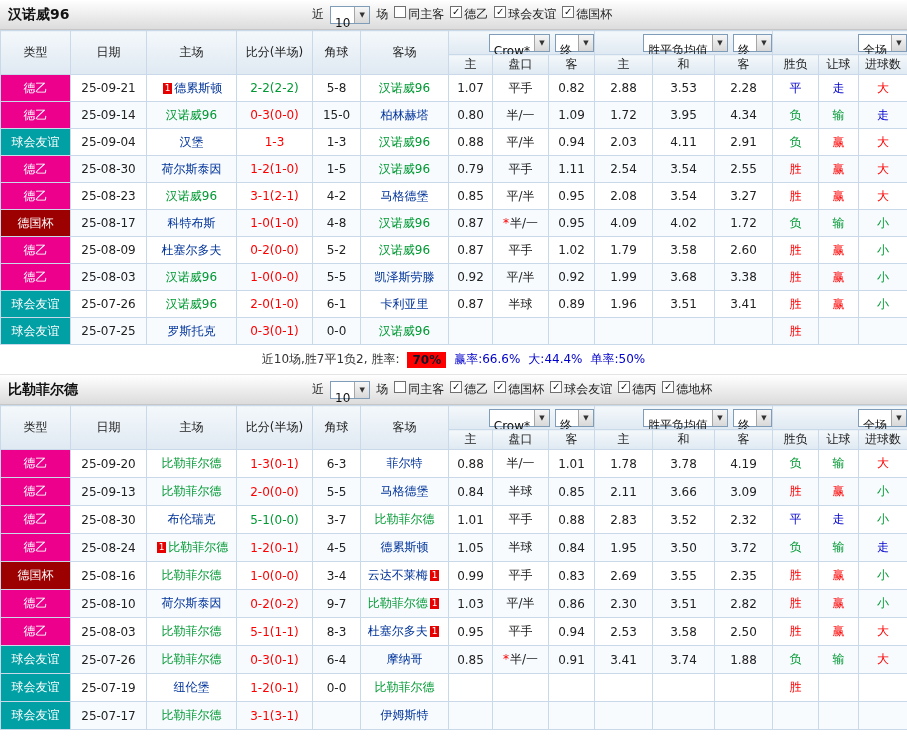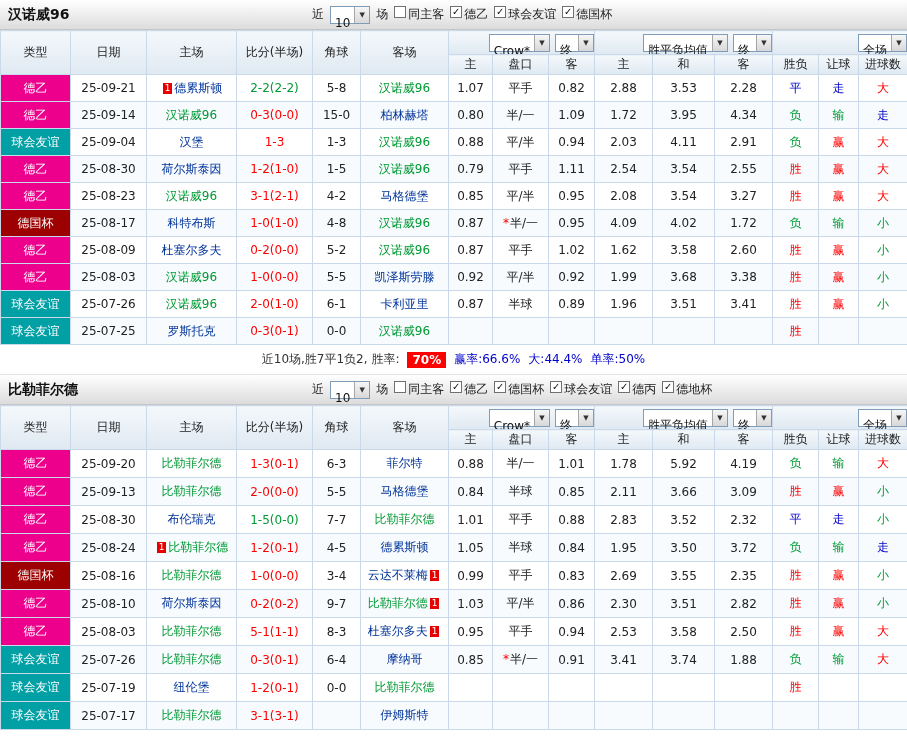--- a/index.html
+++ b/index.html
@@ -43,21 +43,21 @@
   .team.opp{color:var(--team-opp);text-align:center;}
   .sc-r{color:var(--win-red);}
   .sc-g{color:var(--draw-green);}
   .c-r{color:var(--win-red);}
   .c-b{color:var(--neutral-blue);}
   .c-g{color:var(--draw-green);}
   .badge1{display:inline-block;background:#e60000;color:#fff;font-size:9px;line-height:11px;padding:0 2px;margin:0 2px;vertical-align:1px;}
   .star{color:var(--win-red);margin-right:1px;}
   .summary{height:30px;display:flex;align-items:center;justify-content:center;gap:8px;background:#fff;border-bottom:1px solid #e4e4e4;}
   .summary .lead{color:#333;}
-  .summary .ratebadge{background:var(--rate-badge-bg);color:#ffffff;padding:1px 5px;font-weight:bold;}
+  .summary .ratebadge{background:var(--rate-badge-bg);color:#0f172a;padding:1px 5px;font-weight:bold;}
   .summary .stat{color:var(--neutral-blue);}
 </style>
 </head>
 <body>
 
 <div class="page">
 
 
   <div class="teambar">
     <span class="teamname">汉诺威96</span>
@@ -264,21 +264,21 @@
         <tr>
           <td class="type de2">德乙</td>
           <td class="date">25-08-09</td>
           <td class="teamcell"><span class="team opp">杜塞尔多夫</span></td>
           <td><span class="sc-r">0-2(0-0)</span></td>
           <td class="corner">5-2</td>
           <td class="teamcell"><span class="team self">汉诺威96</span></td>
           <td class="num">0.87</td>
           <td><span>平手</span></td>
           <td class="num">1.02</td>
-          <td class="num">1.62</td>
+          <td class="num">1.79</td>
           <td class="num">3.58</td>
           <td class="num">2.60</td>
           <td><span class="c-r">胜</span></td>
           <td><span class="c-r">赢</span></td>
           <td><span class="c-g">小</span></td>
         </tr>
         <tr>
           <td class="type de2">德乙</td>
           <td class="date">25-08-03</td>
           <td class="teamcell"><span class="team self">汉诺威96</span></td>
@@ -452,21 +452,21 @@
           <td class="type de2">德乙</td>
           <td class="date">25-09-20</td>
           <td class="teamcell"><span class="team self">比勒菲尔德</span></td>
           <td><span class="sc-r">1-3(0-1)</span></td>
           <td class="corner">6-3</td>
           <td class="teamcell"><span class="team opp">菲尔特</span></td>
           <td class="num">0.88</td>
           <td><span>半/一</span></td>
           <td class="num">1.01</td>
           <td class="num">1.78</td>
-          <td class="num">5.92</td>
+          <td class="num">3.78</td>
           <td class="num">4.19</td>
           <td><span class="c-g">负</span></td>
           <td><span class="c-g">输</span></td>
           <td><span class="c-r">大</span></td>
         </tr>
         <tr>
           <td class="type de2">德乙</td>
           <td class="date">25-09-13</td>
           <td class="teamcell"><span class="team self">比勒菲尔德</span></td>
           <td><span class="sc-r">2-0(0-0)</span></td>
@@ -479,22 +479,22 @@
           <td class="num">3.66</td>
           <td class="num">3.09</td>
           <td><span class="c-r">胜</span></td>
           <td><span class="c-r">赢</span></td>
           <td><span class="c-g">小</span></td>
         </tr>
         <tr>
           <td class="type de2">德乙</td>
           <td class="date">25-08-30</td>
           <td class="teamcell"><span class="team opp">布伦瑞克</span></td>
-          <td><span class="sc-g">1-5(0-0)</span></td>
-          <td class="corner">7-7</td>
+          <td><span class="sc-g">5-1(0-0)</span></td>
+          <td class="corner">3-7</td>
           <td class="teamcell"><span class="team self">比勒菲尔德</span></td>
           <td class="num">1.01</td>
           <td><span>平手</span></td>
           <td class="num">0.88</td>
           <td class="num">2.83</td>
           <td class="num">3.52</td>
           <td class="num">2.32</td>
           <td><span class="c-b">平</span></td>
           <td><span class="c-b">走</span></td>
           <td><span class="c-g">小</span></td>

